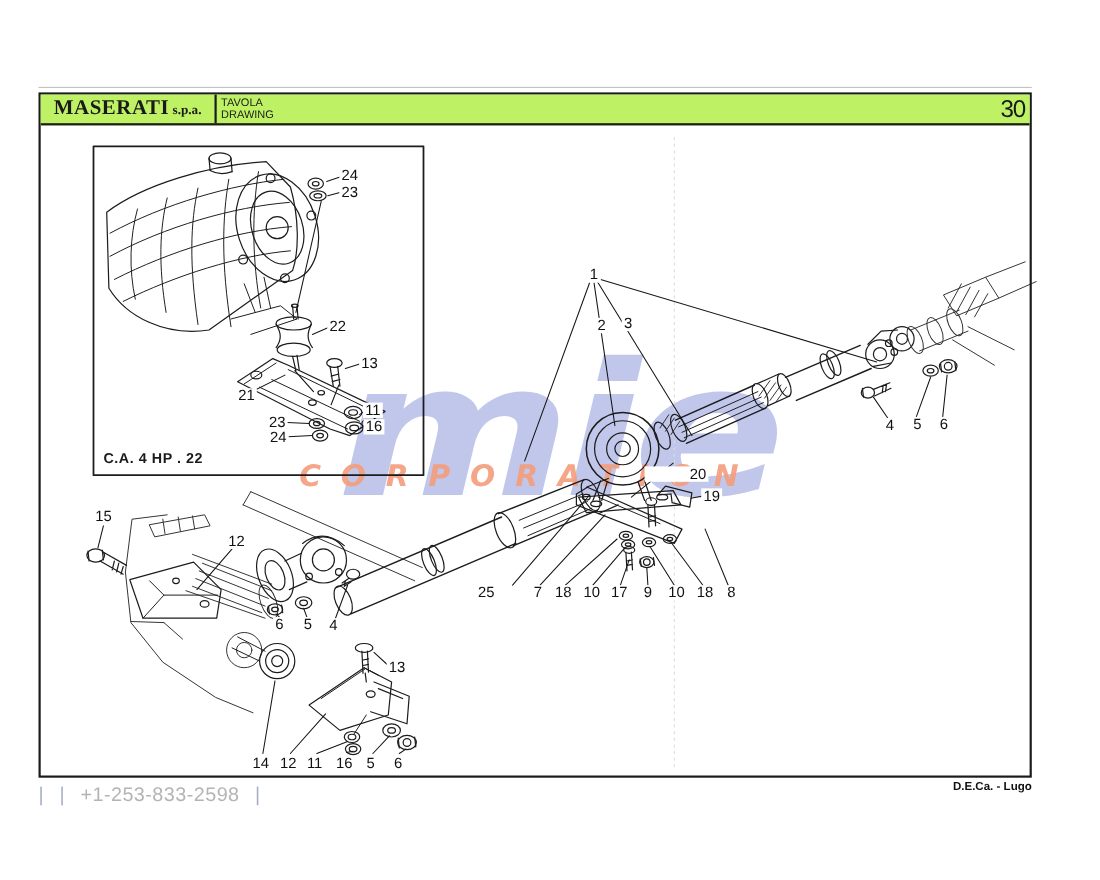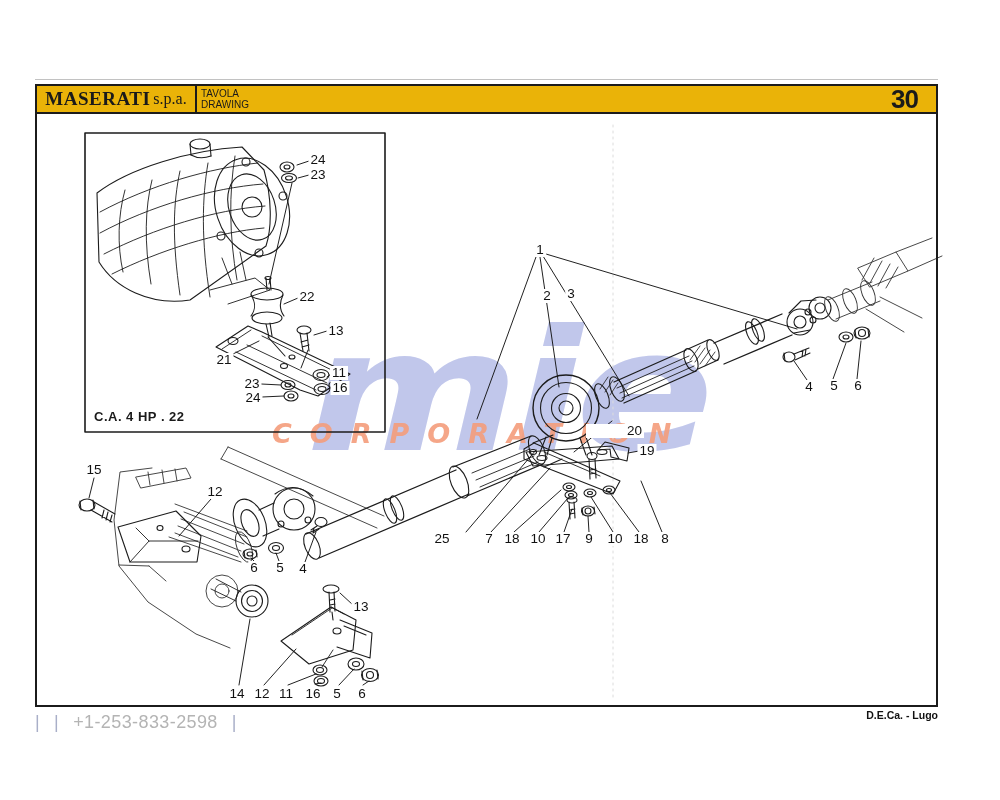--- a/index.html
+++ b/index.html
@@ -12,34 +12,34 @@
           font-size:168px;line-height:1;letter-spacing:-6px;color:#b7bee8;opacity:.85;
           transform:scaleX(1.22);transform-origin:left top;}
   .wm-sub{position:absolute;left:272px;top:418px;z-index:1;
           font-family:"DejaVu Sans", sans-serif;font-weight:bold;font-style:italic;
           font-size:27px;letter-spacing:18px;color:#f49d7c;opacity:.9;white-space:nowrap;}
 
   
   .top-rule{position:absolute;left:35px;top:79px;width:903px;height:1px;background:#c2c2c2;z-index:4;}
   .frame{position:absolute;left:35px;top:84px;width:903px;height:623px;
          border:2px solid #1b1b1b;box-sizing:border-box;z-index:4;background:transparent;}
-  .hdr{display:flex;height:28px;border-bottom:2px solid #1b1b1b;box-sizing:border-box;background:#eab308;}
+  .hdr{display:flex;height:28px;border-bottom:2px solid #1b1b1b;box-sizing:border-box;background:#bef264;}
   .hdr .c1{width:160px;border-right:2px solid #1b1b1b;box-sizing:border-box;
            display:flex;align-items:center;justify-content:center;gap:3px;}
   .brand{font-family:"Liberation Serif", serif;font-weight:bold;font-size:19px;letter-spacing:.5px;}
-  .brand-sfx{font-family:"Liberation Serif", serif;font-weight:normal;font-size:16px;align-self:flex-end;padding-bottom:4px;text-align:right;}
+  .brand-sfx{font-family:"Liberation Serif", serif;font-weight:bold;font-size:12px;align-self:flex-end;padding-bottom:4px;text-align:right;}
   .hdr .c2{width:321px;border-right:1.5px solid #1b1b1b;box-sizing:border-box;
            display:flex;align-items:center;padding-left:13px;}
   .hdr .c3{width:342px;border-right:2px solid #1b1b1b;box-sizing:border-box;
            display:flex;align-items:center;padding-left:8px;}
   .hcap{font-weight:bold;font-size:10.5px;letter-spacing:.2px;}
   .hdr .c4{flex:1;display:flex;align-items:center;}
   .tav{display:flex;flex-direction:column;justify-content:center;line-height:11px;
        font-size:10px;padding-left:4px;flex:1;}
-  .dnum{font-weight:bold;font-size:26px;padding-right:18px;letter-spacing:-1px;}
+  .dnum{font-weight:normal;font-size:22px;padding-right:4px;letter-spacing:-1px;}
 
   
   svg.draw{position:absolute;left:0;top:0;z-index:2;pointer-events:none;}
 
   
   #callout-layer{position:absolute;left:0;top:0;width:1000px;height:640px;z-index:3;pointer-events:none;}
   .callout{position:absolute;transform:translate(-50%,-50%);font-size:13.5px;color:#111;
            background:#fff;padding:0 2px;line-height:14px;}
   .inset-label{position:absolute;left:94px;top:409px;z-index:3;font-weight:bold;font-size:13px;letter-spacing:.5px;}
 

